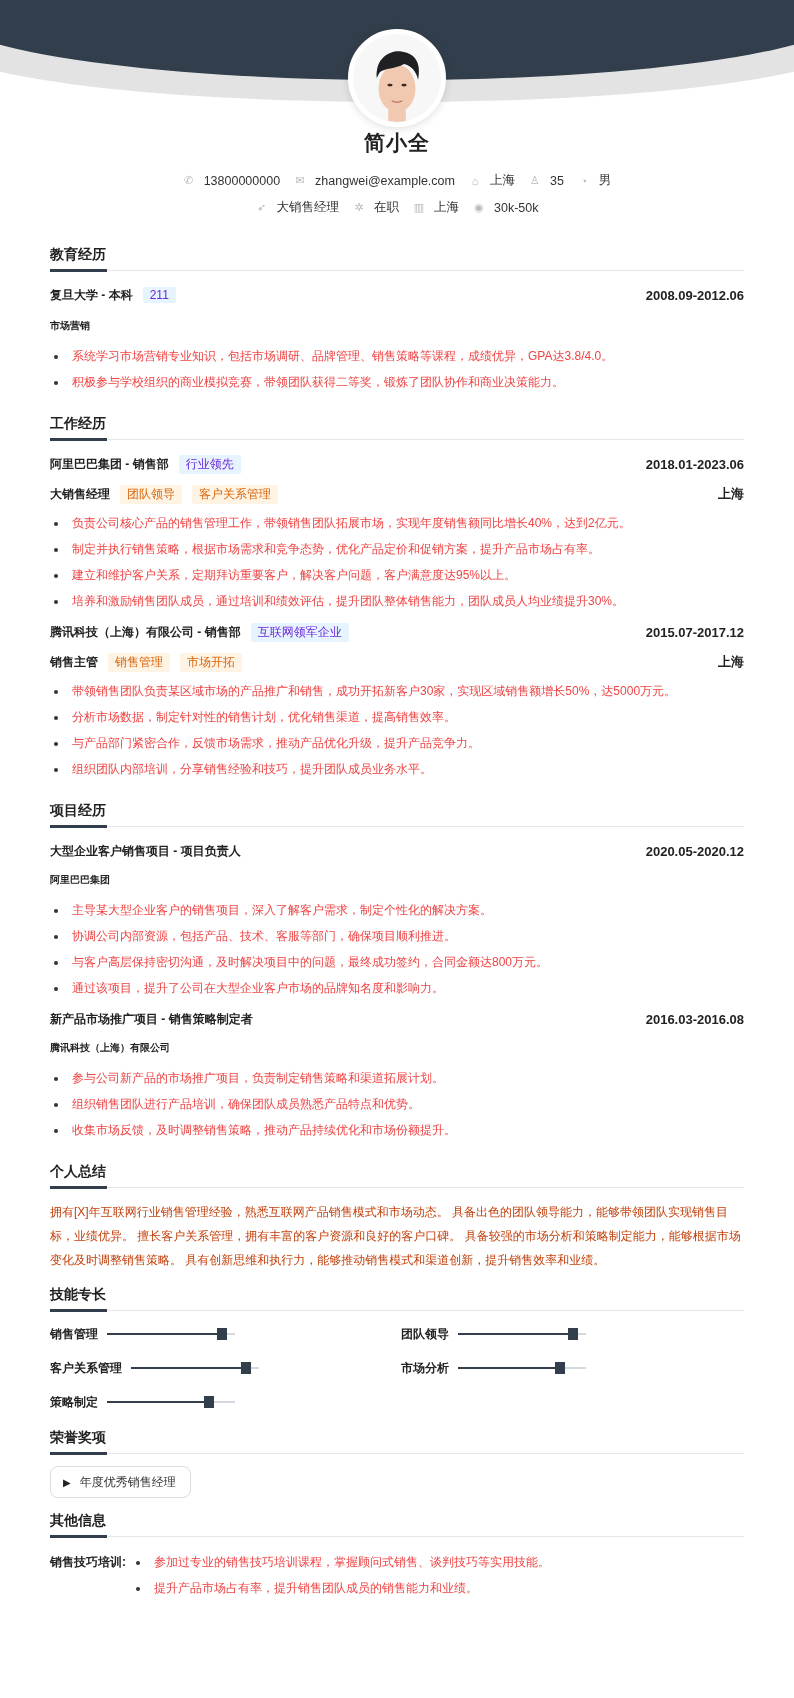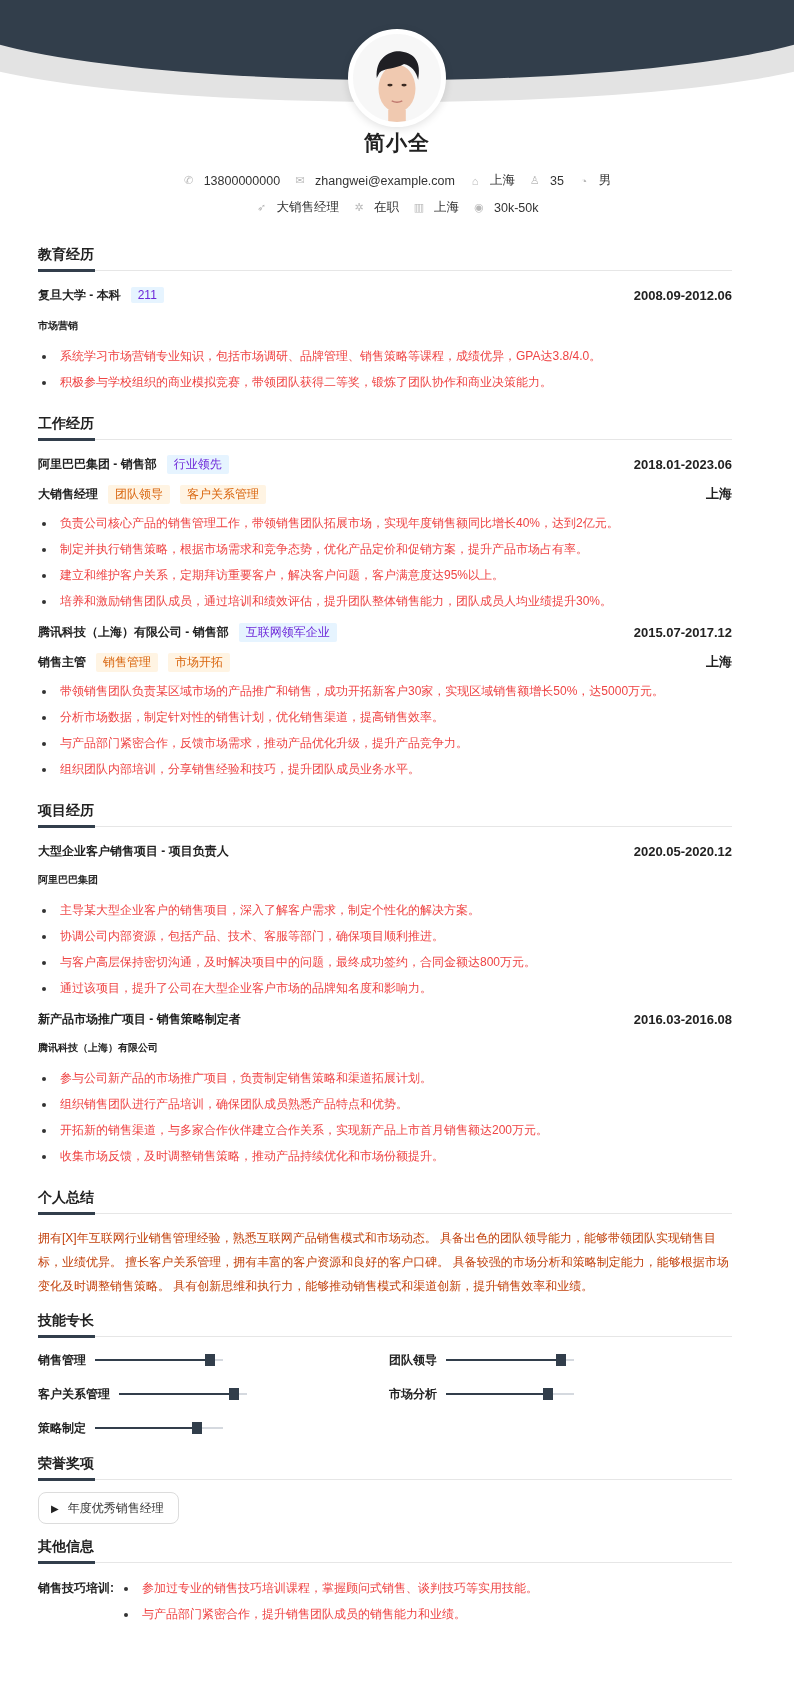--- a/index.html
+++ b/index.html
@@ -32,21 +32,21 @@
   }
   .info-row {
     position: absolute; left: 0; width: 794px; display: flex; justify-content: center;
     align-items: center; font-size: 12.5px; color: #333;
   }
   .info-row.r1 { top: 172px; }
   .info-row.r2 { top: 199px; }
   .info-item { display: flex; align-items: center; margin: 0 7px; }
   .info-item .ic { color: #b8b8b8; font-size: 11px; margin-right: 9px; width: 12px; text-align: center; }
 
-  .content { position: absolute; left: 38px; top: 246px; width: 694px; }
+  .content { position: absolute; left: 50px; top: 246px; width: 694px; }
   .section { margin-bottom: 0; }
   .sec-title {
     position: relative; font-size: 14px; font-weight: bold; color: #222;
     padding-bottom: 6px; border-bottom: 1px solid #e6e6e6; margin-bottom: 12px;
   }
   .sec-title::after {
     content: ""; position: absolute; left: 0; bottom: -2px; width: 57px; height: 3px; background: #323e4b;
   }
   .row { display: flex; justify-content: space-between; align-items: center; height: 24px; }
   .row .left { display: flex; align-items: center; font-weight: bold; font-size: 12px; }
@@ -233,21 +233,20 @@
     <div class="row" style="margin-top:6px">
       <div class="left">
           <span>新产品市场推广项目 - 销售策略制定者</span>
         </div>
       <div class="right">2016.03-2016.08</div>
     </div>
     <div class="sub" style="margin-top:4px">腾讯科技（上海）有限公司</div>
     <ul class="bullets">
       <li>参与公司新产品的市场推广项目，负责制定销售策略和渠道拓展计划。</li>
       <li>组织销售团队进行产品培训，确保团队成员熟悉产品特点和优势。</li>
-      <li>开拓新的销售渠道，与多家合作伙伴建立合作关系，实现新产品上市首月销售额达200万元。</li>
       <li>收集市场反馈，及时调整销售策略，推动产品持续优化和市场份额提升。</li>
     </ul>
   </div>
 
   <div class="section" style="margin-top:20px">
     <div class="sec-title">个人总结</div>
     <div class="summary">拥有[X]年互联网行业销售管理经验，熟悉互联网产品销售模式和市场动态。 具备出色的团队领导能力，能够带领团队实现销售目标，业绩优异。 擅长客户关系管理，拥有丰富的客户资源和良好的客户口碑。 具备较强的市场分析和策略制定能力，能够根据市场变化及时调整销售策略。 具有创新思维和执行力，能够推动销售模式和渠道创新，提升销售效率和业绩。</div>
   </div>
 
   <div class="section" style="margin-top:14px">
@@ -298,17 +297,17 @@
       <span>年度优秀销售经理</span>
     </div>
   </div>
 
   <div class="section">
     <div class="sec-title">其他信息</div>
     <div class="other">
       <div class="olbl">销售技巧培训:</div>
       <ul class="bullets" style="margin:0">
         <li>参加过专业的销售技巧培训课程，掌握顾问式销售、谈判技巧等实用技能。</li>
-        <li>与产品部门紧密合作，提升销售团队成员的销售能力和业绩。</li>
+        <li>提升产品市场占有率，提升销售团队成员的销售能力和业绩。</li>
       </ul>
     </div>
   </div>
 </div>
 
 </body></html>

